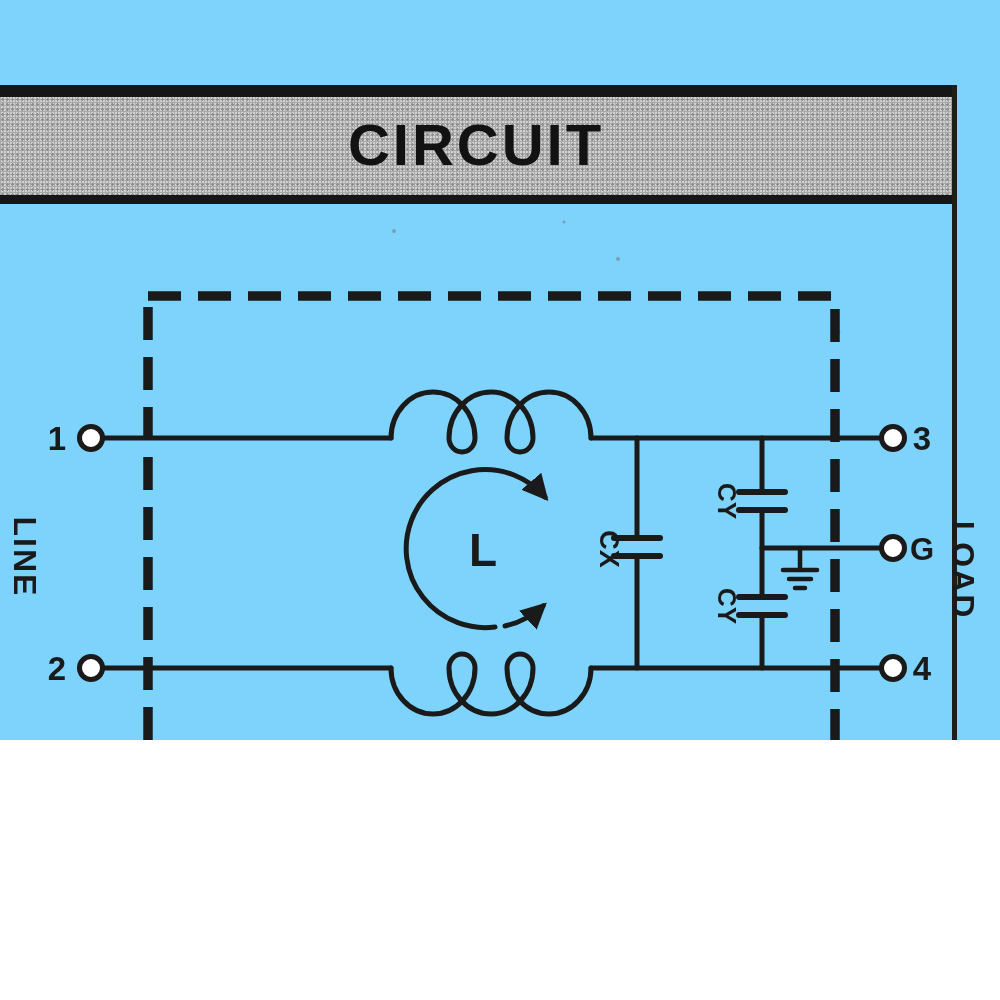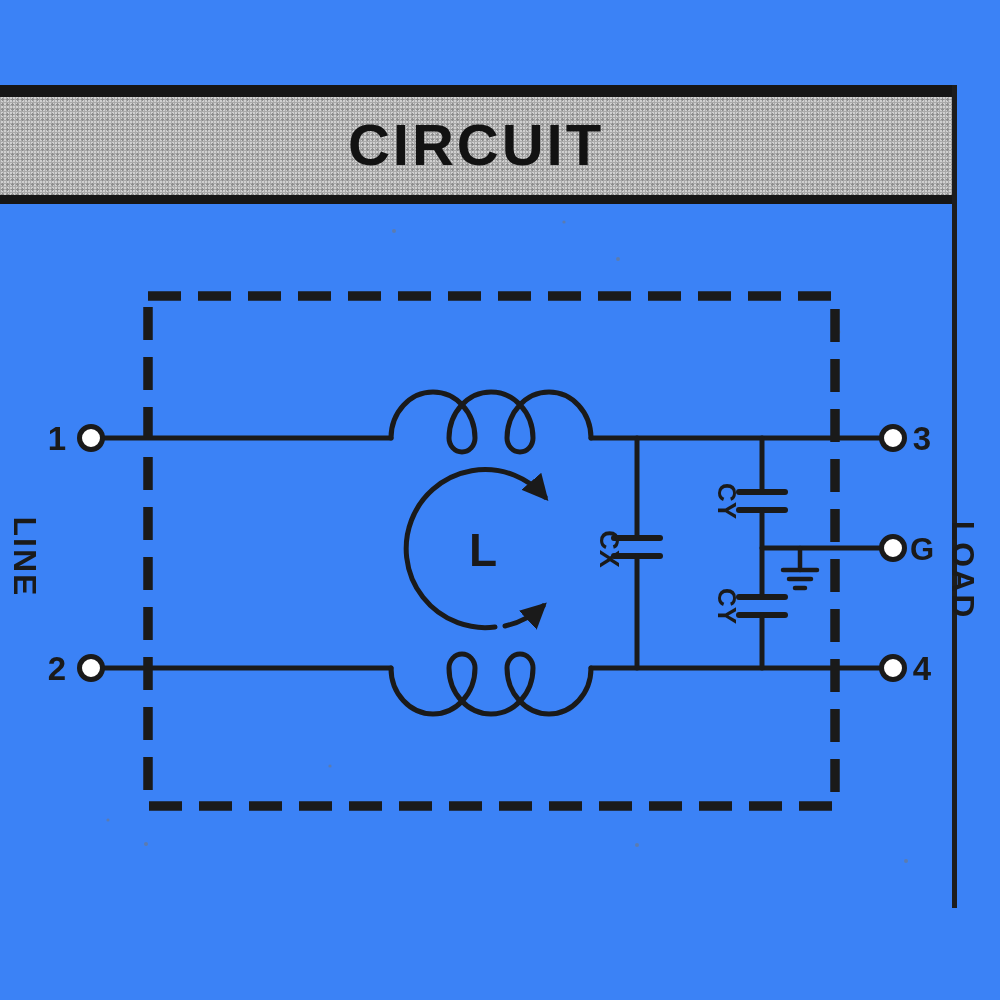--- a/index.html
+++ b/index.html
@@ -1,19 +1,19 @@
 <!DOCTYPE html>
 <html><head>
 <meta charset="utf-8">
 <style>
   html,body{margin:0;padding:0;background:#ffffff;}
   #page{
     position:relative;
-    width:1000px;height:1000px;
-    background:#3b82f6;
+    width:1000px;height:740px;
+    background:#7dd3fc;
     font-family:"Liberation Sans", sans-serif;
     overflow:hidden;
   }
   #title-band{
     position:absolute;
     left:0; top:85;
     top:85px;
     width:952px;
     height:98px;
     border-top:12px solid #161616;

